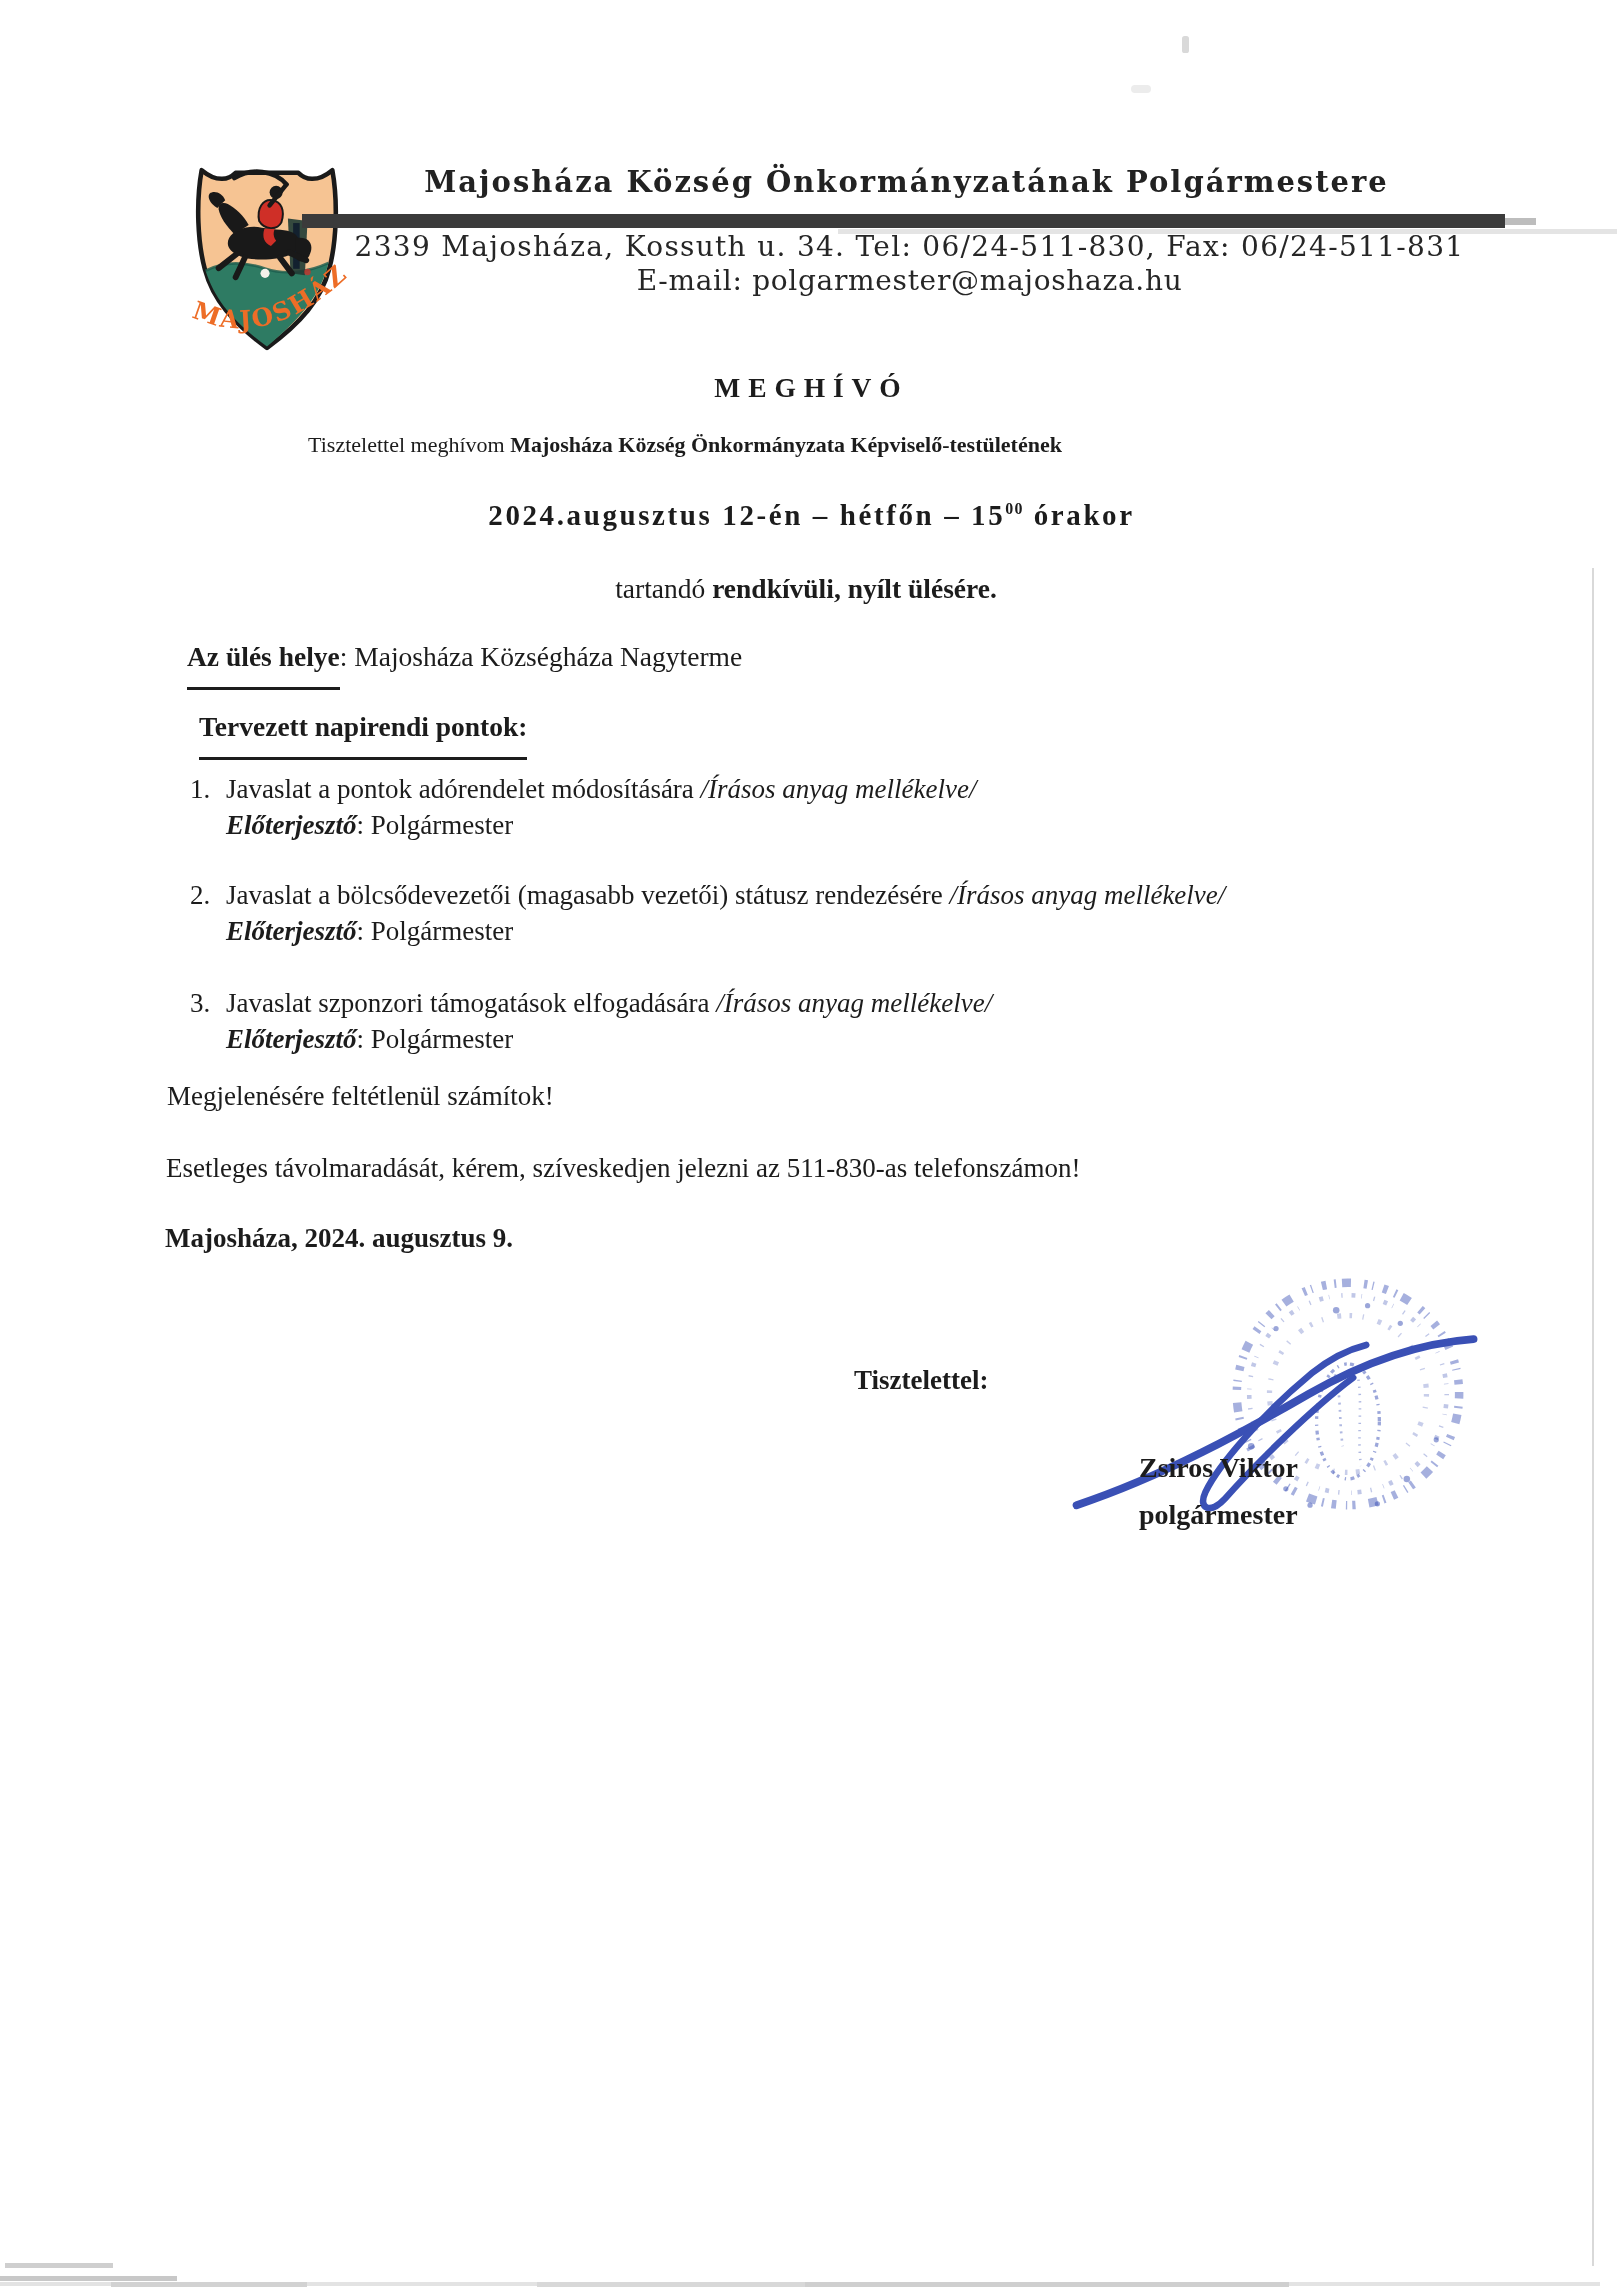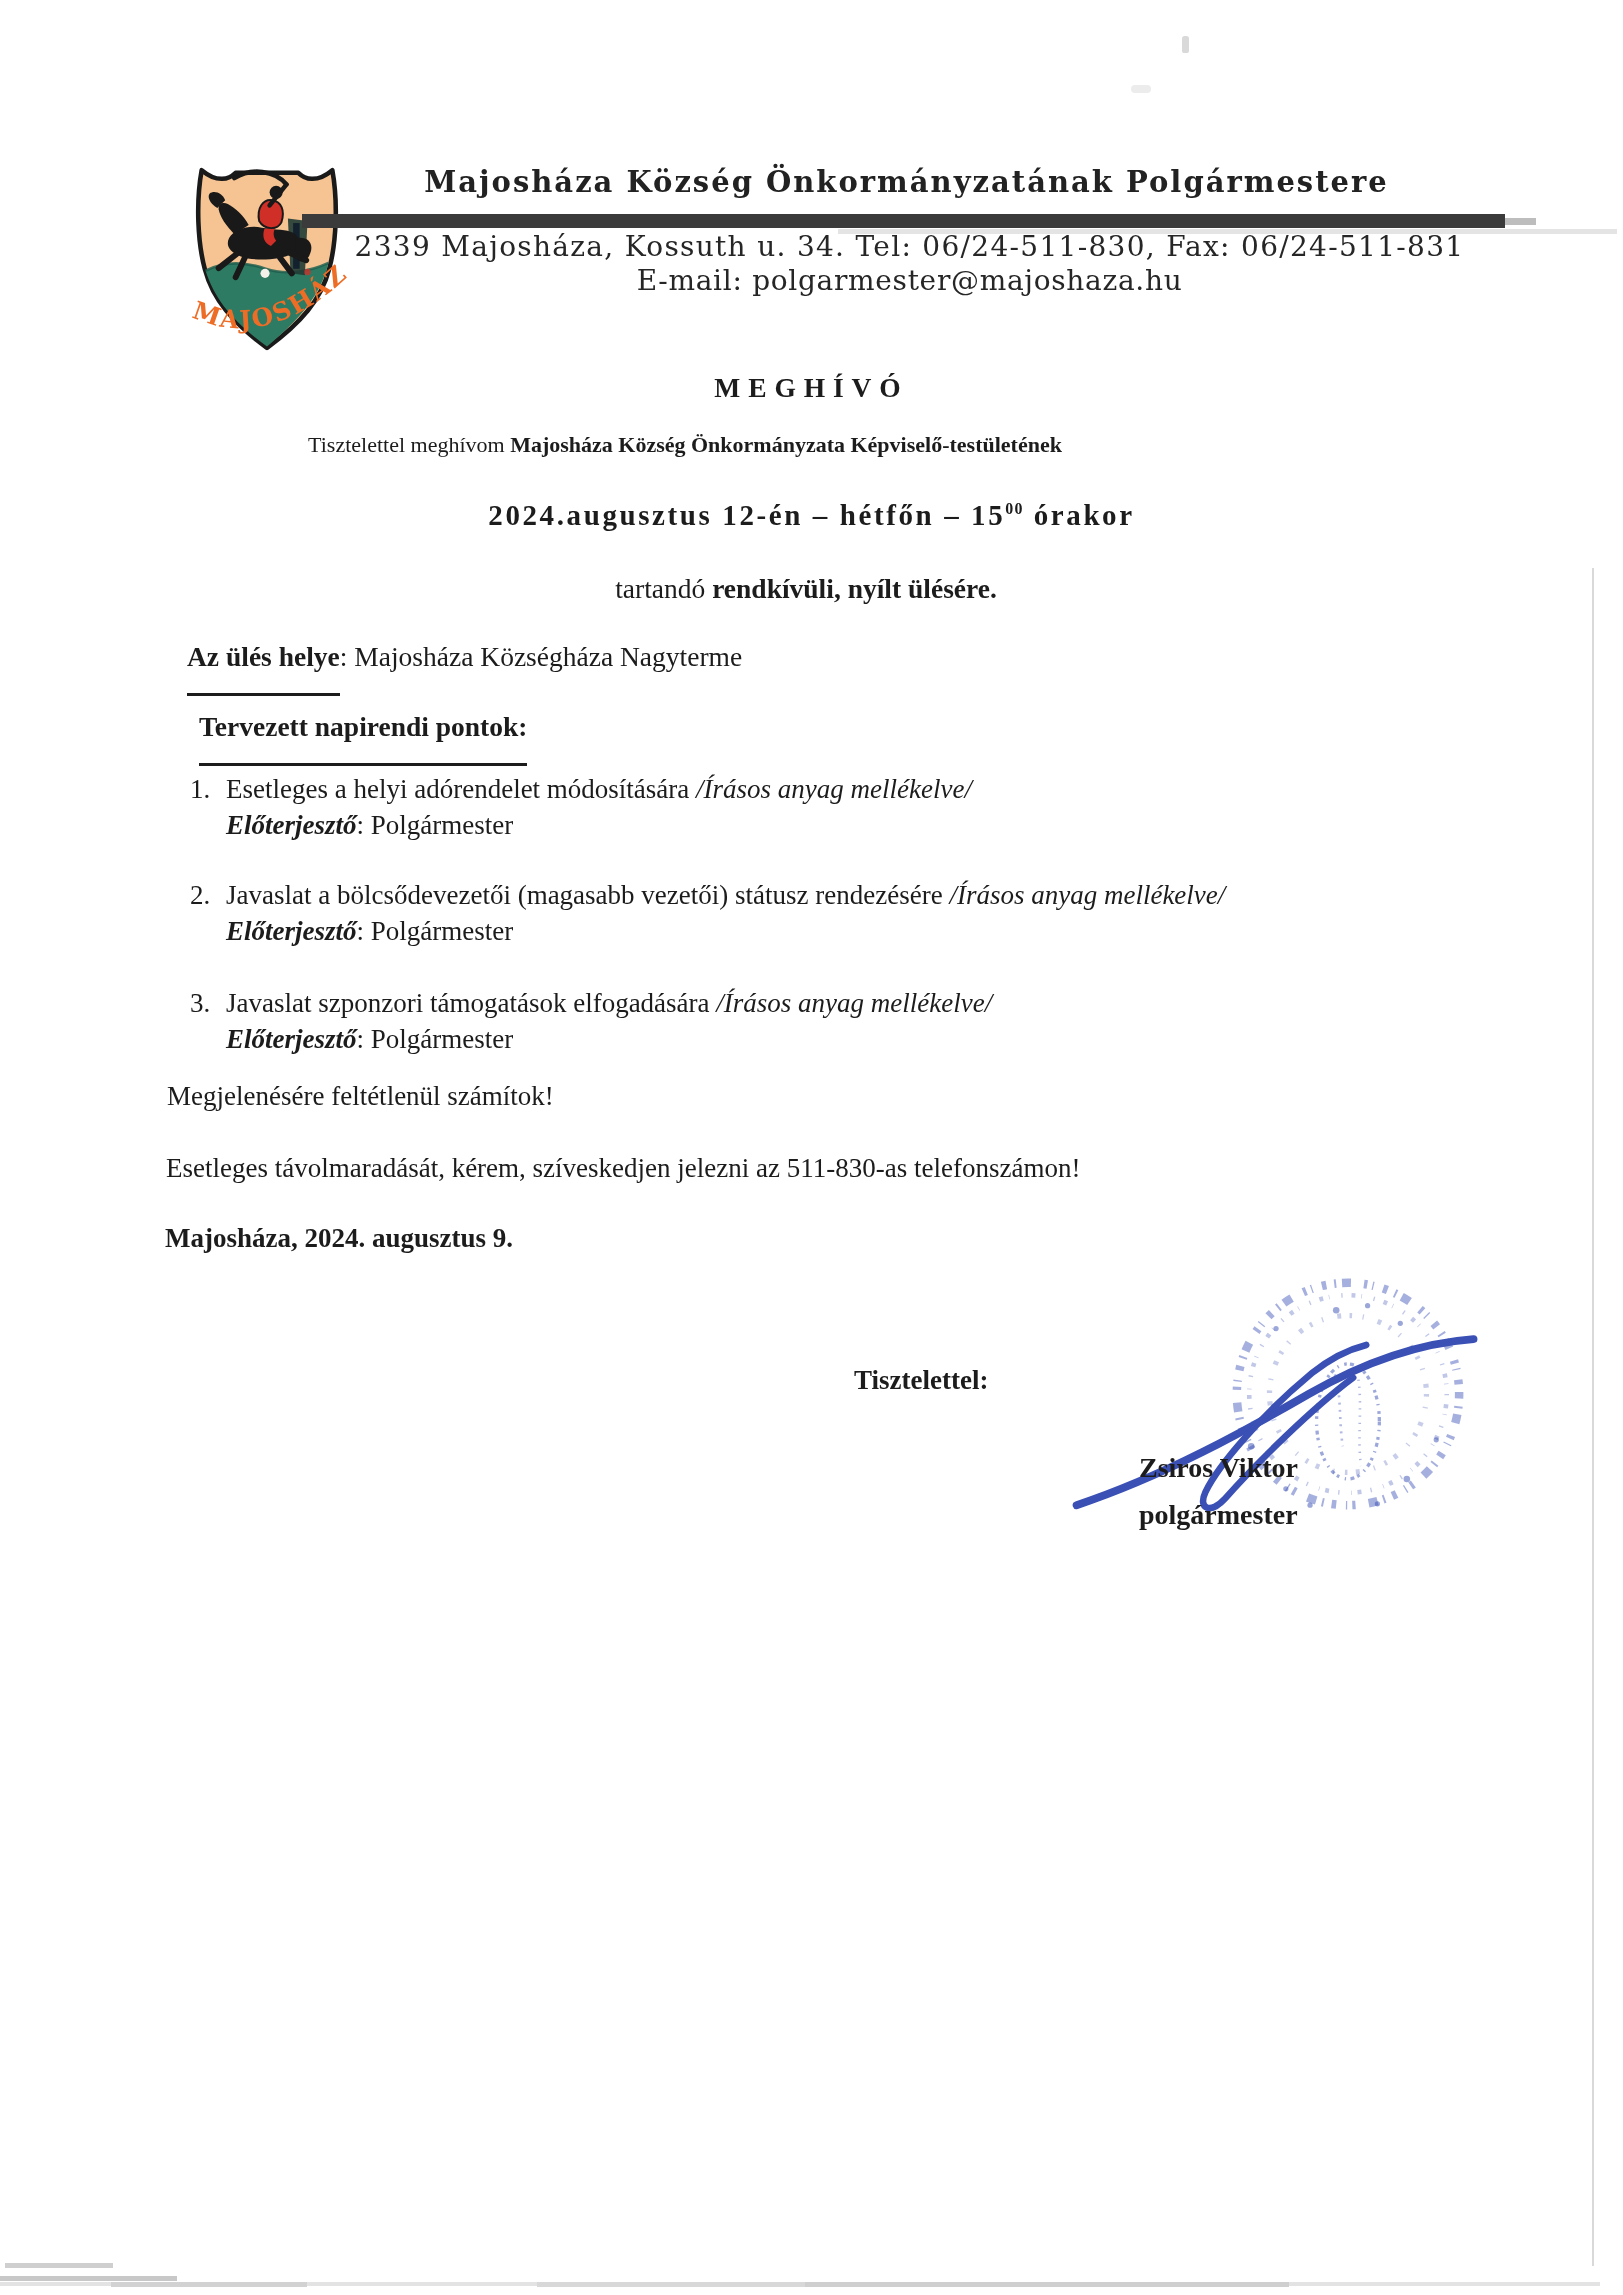--- a/index.html
+++ b/index.html
@@ -34,21 +34,21 @@
   }
   .intro{left:0;top:432px;width:1370px;text-align:center;font-size:22px;white-space:nowrap;}
   .dateline{
     left:0;top:499px;width:1623px;text-align:center;
     font-weight:700;font-size:29px;letter-spacing:2.6px;white-space:nowrap;
   }
   .dateline sup{font-size:0.55em;vertical-align:super;letter-spacing:1.3px;}
   .session{left:0;top:573px;width:1612px;text-align:center;font-size:27.5px;white-space:nowrap;}
   .venue{left:187px;top:641px;font-size:27.5px;white-space:nowrap;}
   .agenda-head{left:199px;top:711px;font-size:27.5px;white-space:nowrap;}
-  .u{display:inline-block;border-bottom:3.3px solid #1c1c1c;padding-bottom:20px;font-weight:700;}
+  .u{display:inline-block;border-bottom:3.3px solid #1c1c1c;padding-bottom:14px;font-weight:700;}
   .b{font-weight:700;}
   .i{font-style:italic;}
   .bi{font-weight:700;font-style:italic;}
   .item-num{position:absolute;left:190px;font-size:27px;}
   .item-line{position:absolute;left:226px;font-size:27px;white-space:nowrap;}
   .par{font-size:27px;white-space:nowrap;}
   .regards{left:854px;top:1365px;font-size:27px;font-weight:700;white-space:nowrap;}
   .signer-name{left:1139px;top:1452px;font-size:28px;font-weight:700;white-space:nowrap;}
   .signer-title{left:1139px;top:1499px;font-size:28px;font-weight:700;white-space:nowrap;}
   
@@ -132,21 +132,21 @@
     <span class="u">Az ülés helye</span><span>: Majosháza Községháza Nagyterme</span>
   </div>
 
   <div class="abs agenda-head">
     <span class="u">Tervezett napirendi pontok:</span>
   </div>
 
   <div>
     <div class="item-num" style="top:774px;">1.</div>
     <div class="item-line" style="top:774px;">
-      <span>Esetleges a helyi adórendelet módosítására </span><span class="i">/Írásos anyag mellékelve/</span>
+      <span>Javaslat a pontok adórendelet módosítására </span><span class="i">/Írásos anyag mellékelve/</span>
     </div>
     <div class="item-line" style="top:810px;">
       <span class="bi">Előterjesztő</span><span>: Polgármester</span>
     </div>
 
     <div class="item-num" style="top:880px;">2.</div>
     <div class="item-line" style="top:880px;">
       <span>Javaslat a bölcsődevezetői (magasabb vezetői) státusz rendezésére </span><span class="i">/Írásos anyag mellékelve/</span>
     </div>
     <div class="item-line" style="top:916px;">

